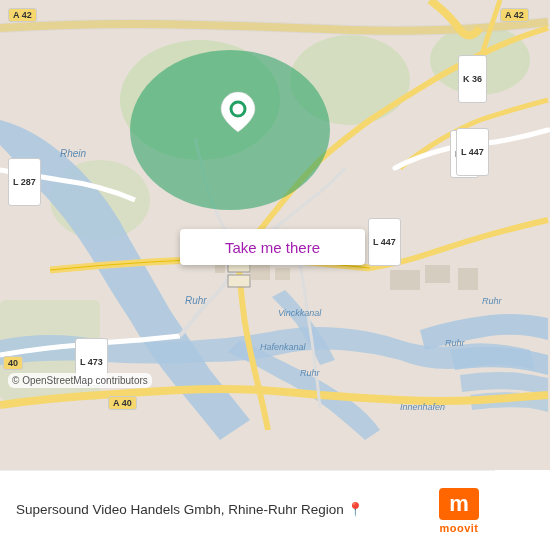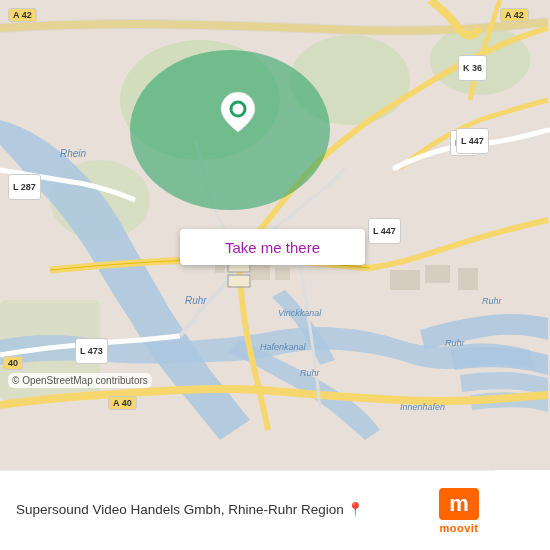--- a/index.html
+++ b/index.html
@@ -142,21 +142,21 @@
       border-radius: 3px;
       border: 1px solid #ccc;
     }
 
     .road-label-white {
       position: absolute;
       font-size: 10px;
       font-weight: 600;
       color: #333;
       background: white;
-      padding: 7px 4px;
+      padding: 18px 4px;
       border-radius: 3px;
       border: 1px solid #ccc;
     }
 
     .water-label {
       position: absolute;
       font-size: 10px;
       color: #5b8ab5;
       font-style: italic;
     }
@@ -241,21 +241,21 @@
       <path d="M20 2 C10.6 2 3 9.6 3 19 C3 30.25 20 42 20 42 C20 42 37 30.25 37 19 C37 9.6 29.4 2 20 2 Z" fill="white" stroke="#ccc" stroke-width="0.5"></path>
       <circle cx="20" cy="19" r="7" fill="none" stroke="#22a064" stroke-width="3"></circle>
     </svg>
   </div>
 
   
   <div class="road-label" style="top:8px;left:8px;font-size:9px;">A 42</div>
   <div class="road-label" style="top:8px;left:500px;font-size:9px;">A 42</div>
   <div class="road-label-white" style="top:55px;left:458px;font-size:9px;">K 36</div>
   <div class="road-label-white" style="top:130px;left:450px;font-size:9px;">K 37</div>
-  <div class="road-label-white" style="top:158px;left:8px;font-size:9px;margin-top:16px;">L 287</div>
+  <div class="road-label-white" style="top:158px;left:8px;font-size:9px;">L 287</div>
   <div class="road-label-white" style="top:128px;left:456px;font-size:9px;">L 447</div>
   <div class="road-label-white" style="top:218px;left:368px;font-size:9px;">L 447</div>
   <div class="road-label" style="top:248px;left:188px;font-size:9px;">L 140</div>
   <div class="road-label" style="top:356px;left:3px;font-size:9px;background:#f5d76e;">40</div>
   <div class="road-label-white" style="top:338px;left:75px;font-size:9px;">L 473</div>
   <div class="road-label" style="top:396px;left:108px;font-size:9px;">A 40</div>
 
   
   <div class="water-label" style="top:148px;left:60px;">Rhein</div>
   <div class="water-label" style="top:295px;left:185px;">Ruhr</div>

